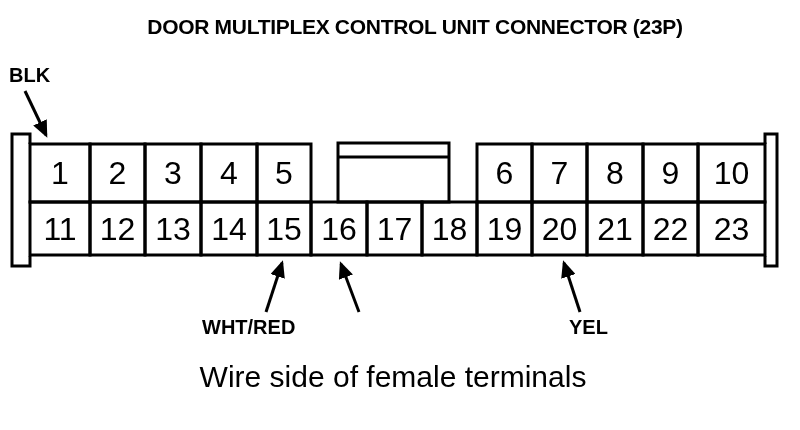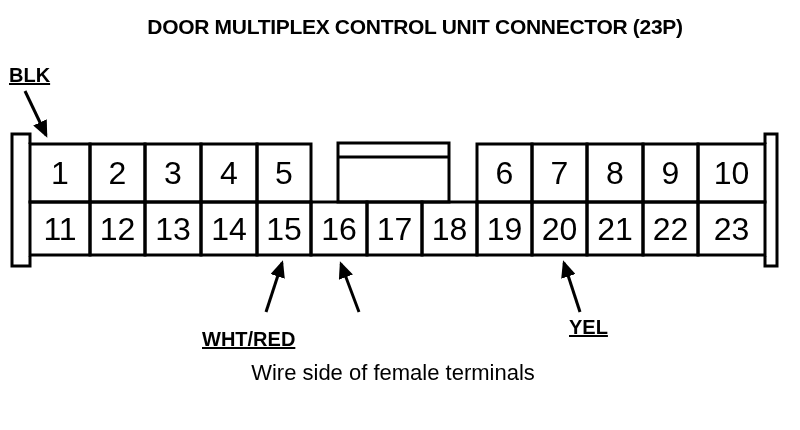--- a/index.html
+++ b/index.html
@@ -25,33 +25,32 @@
     font-size: 21px;
     font-weight: bold;
     letter-spacing: -0.3px;
     white-space: nowrap;
   }
   .wire-label {
     position: absolute;
     font-size: 20px;
     font-weight: bold;
     white-space: nowrap;
-    text-decoration: underline;
   }
   .wire-label.blk    { left: 9px;   top: 64px;  }
-  .wire-label.whtred { left: 202px; top: 316px; margin-top: 12px; }
+  .wire-label.whtred { left: 202px; top: 316px; }
   .wire-label.grnred { left: 346px; top: 316px; }
   .wire-label.yel    { left: 569px; top: 316px; text-align: right; }
   .caption {
     position: absolute;
     top: 360px;
     left: 0;
     width: 786px;
     text-align: center;
-    font-size: 22px;
+    font-size: 30px;
     font-weight: normal;
     white-space: nowrap;
   }
   svg.connector {
     position: absolute;
     left: 0;
     top: 0;
   }
   svg.connector .outline {
     fill: none;

